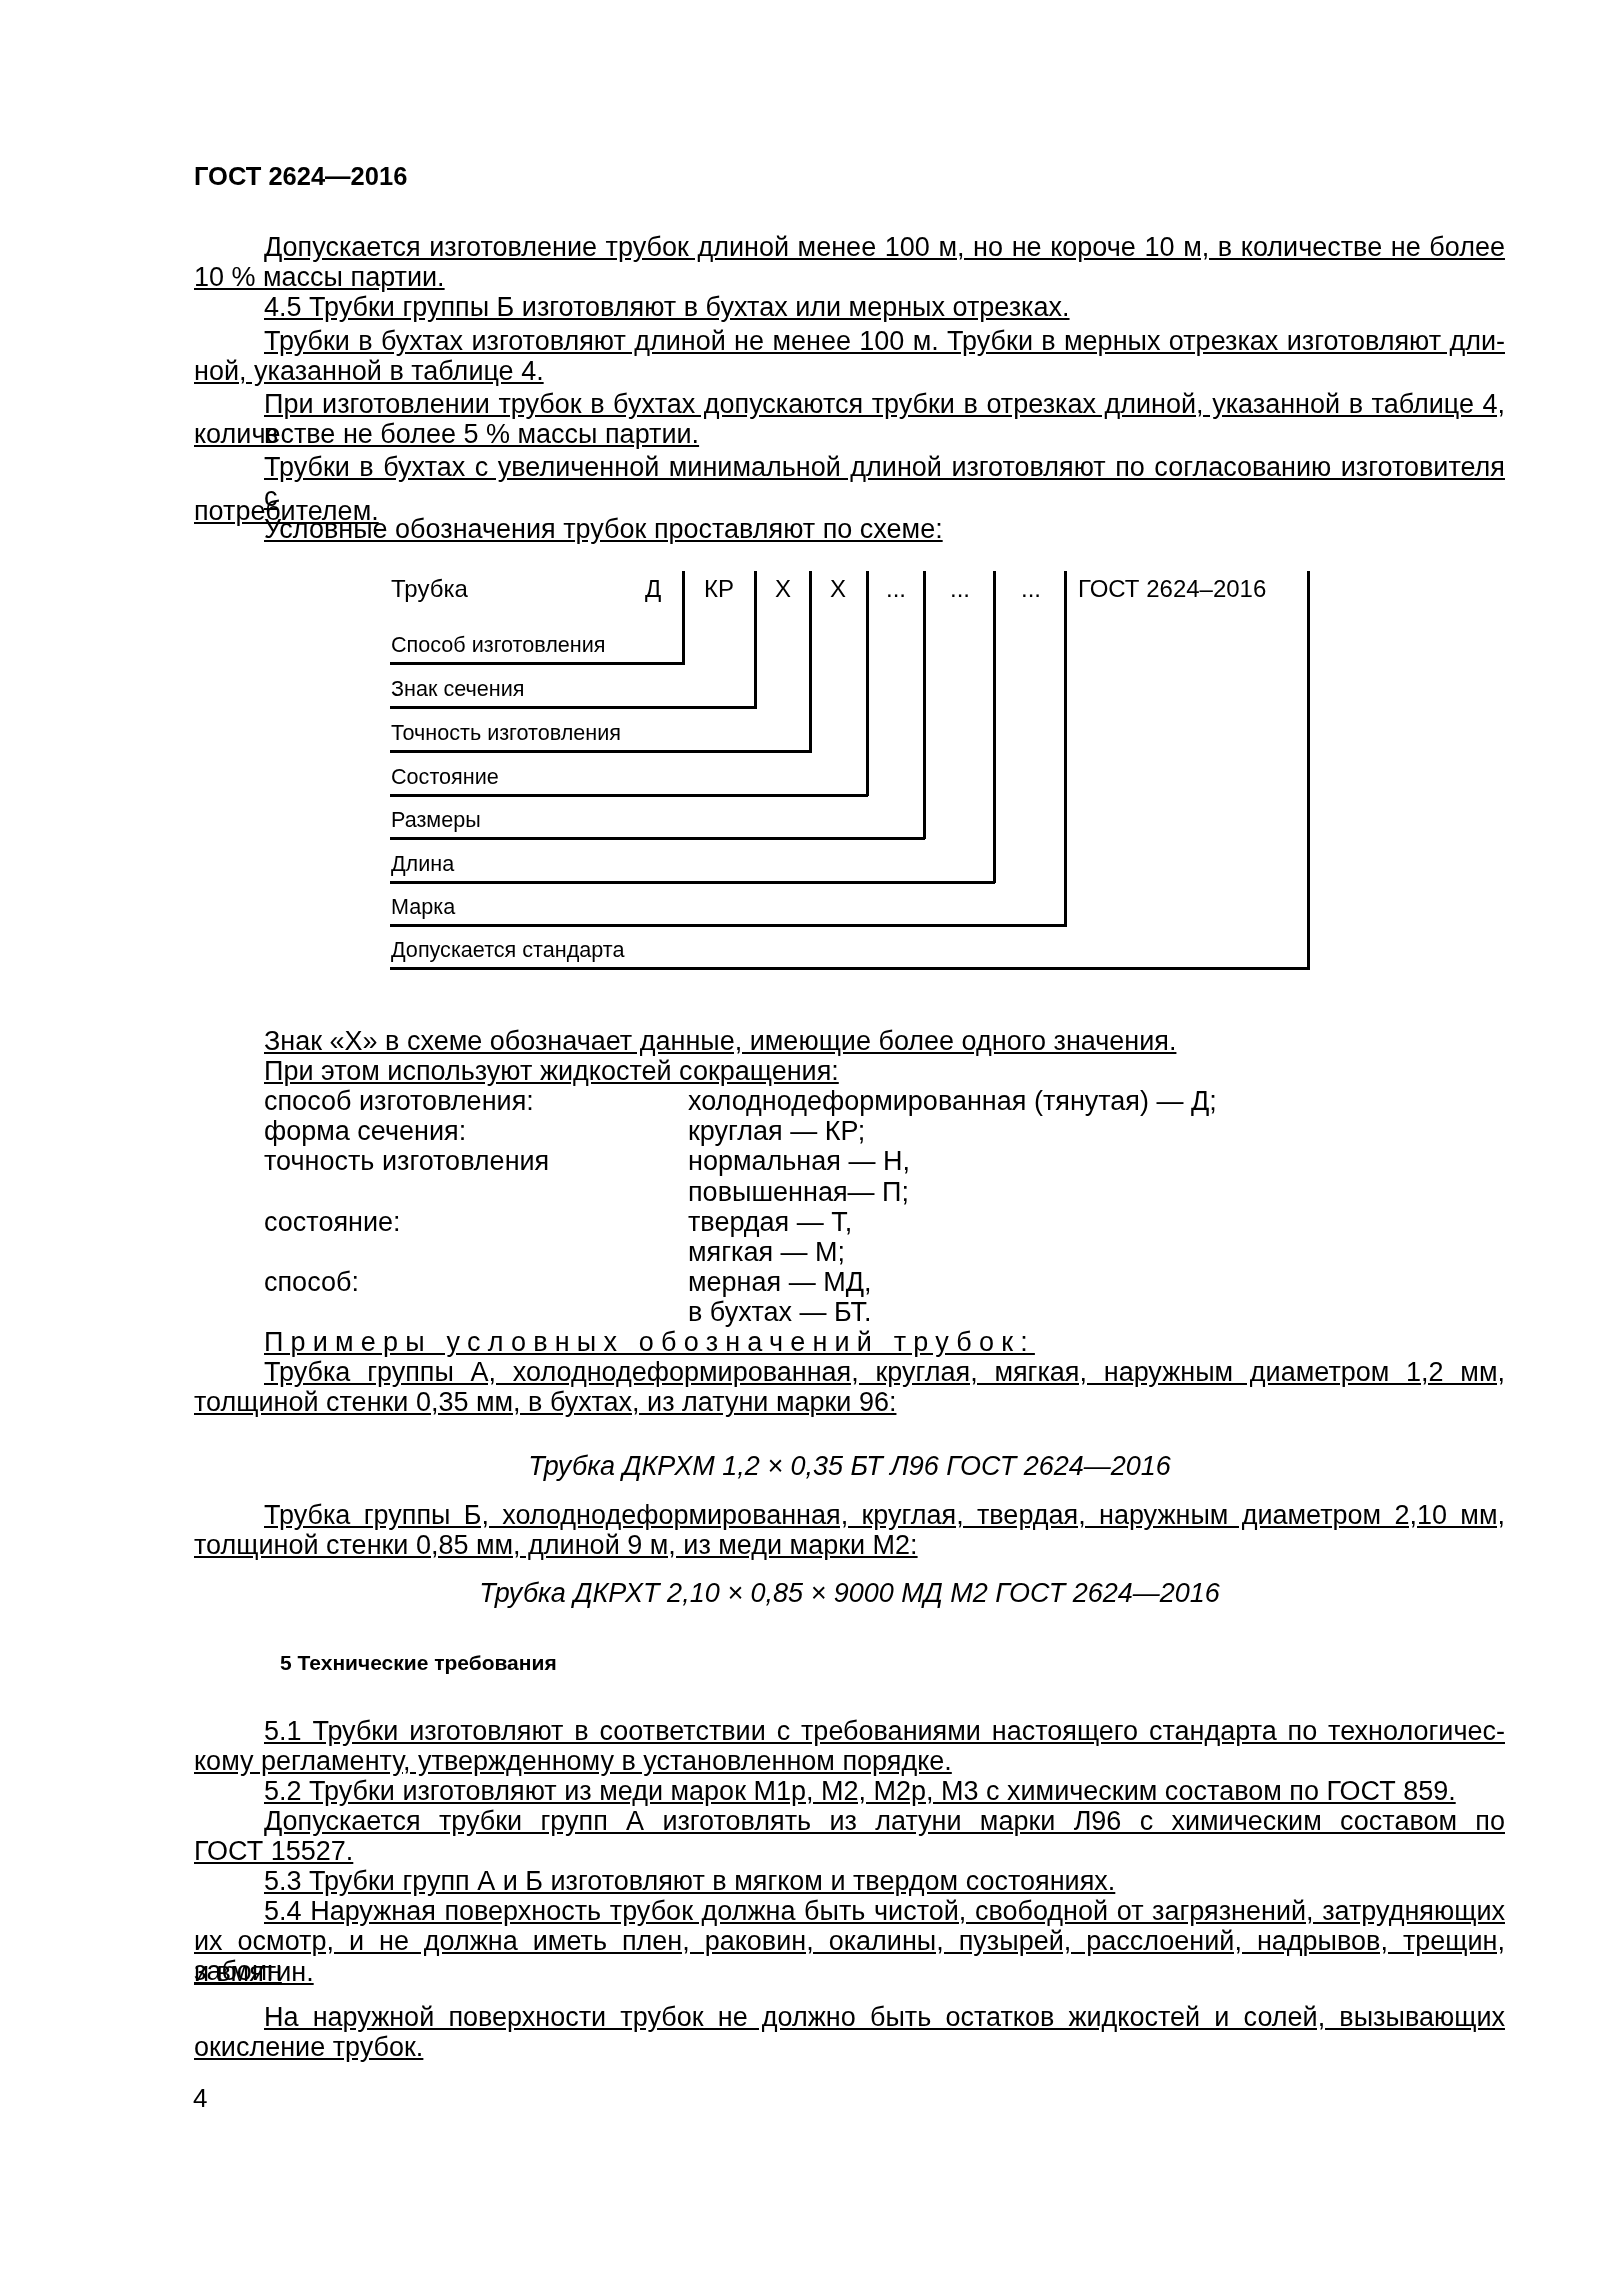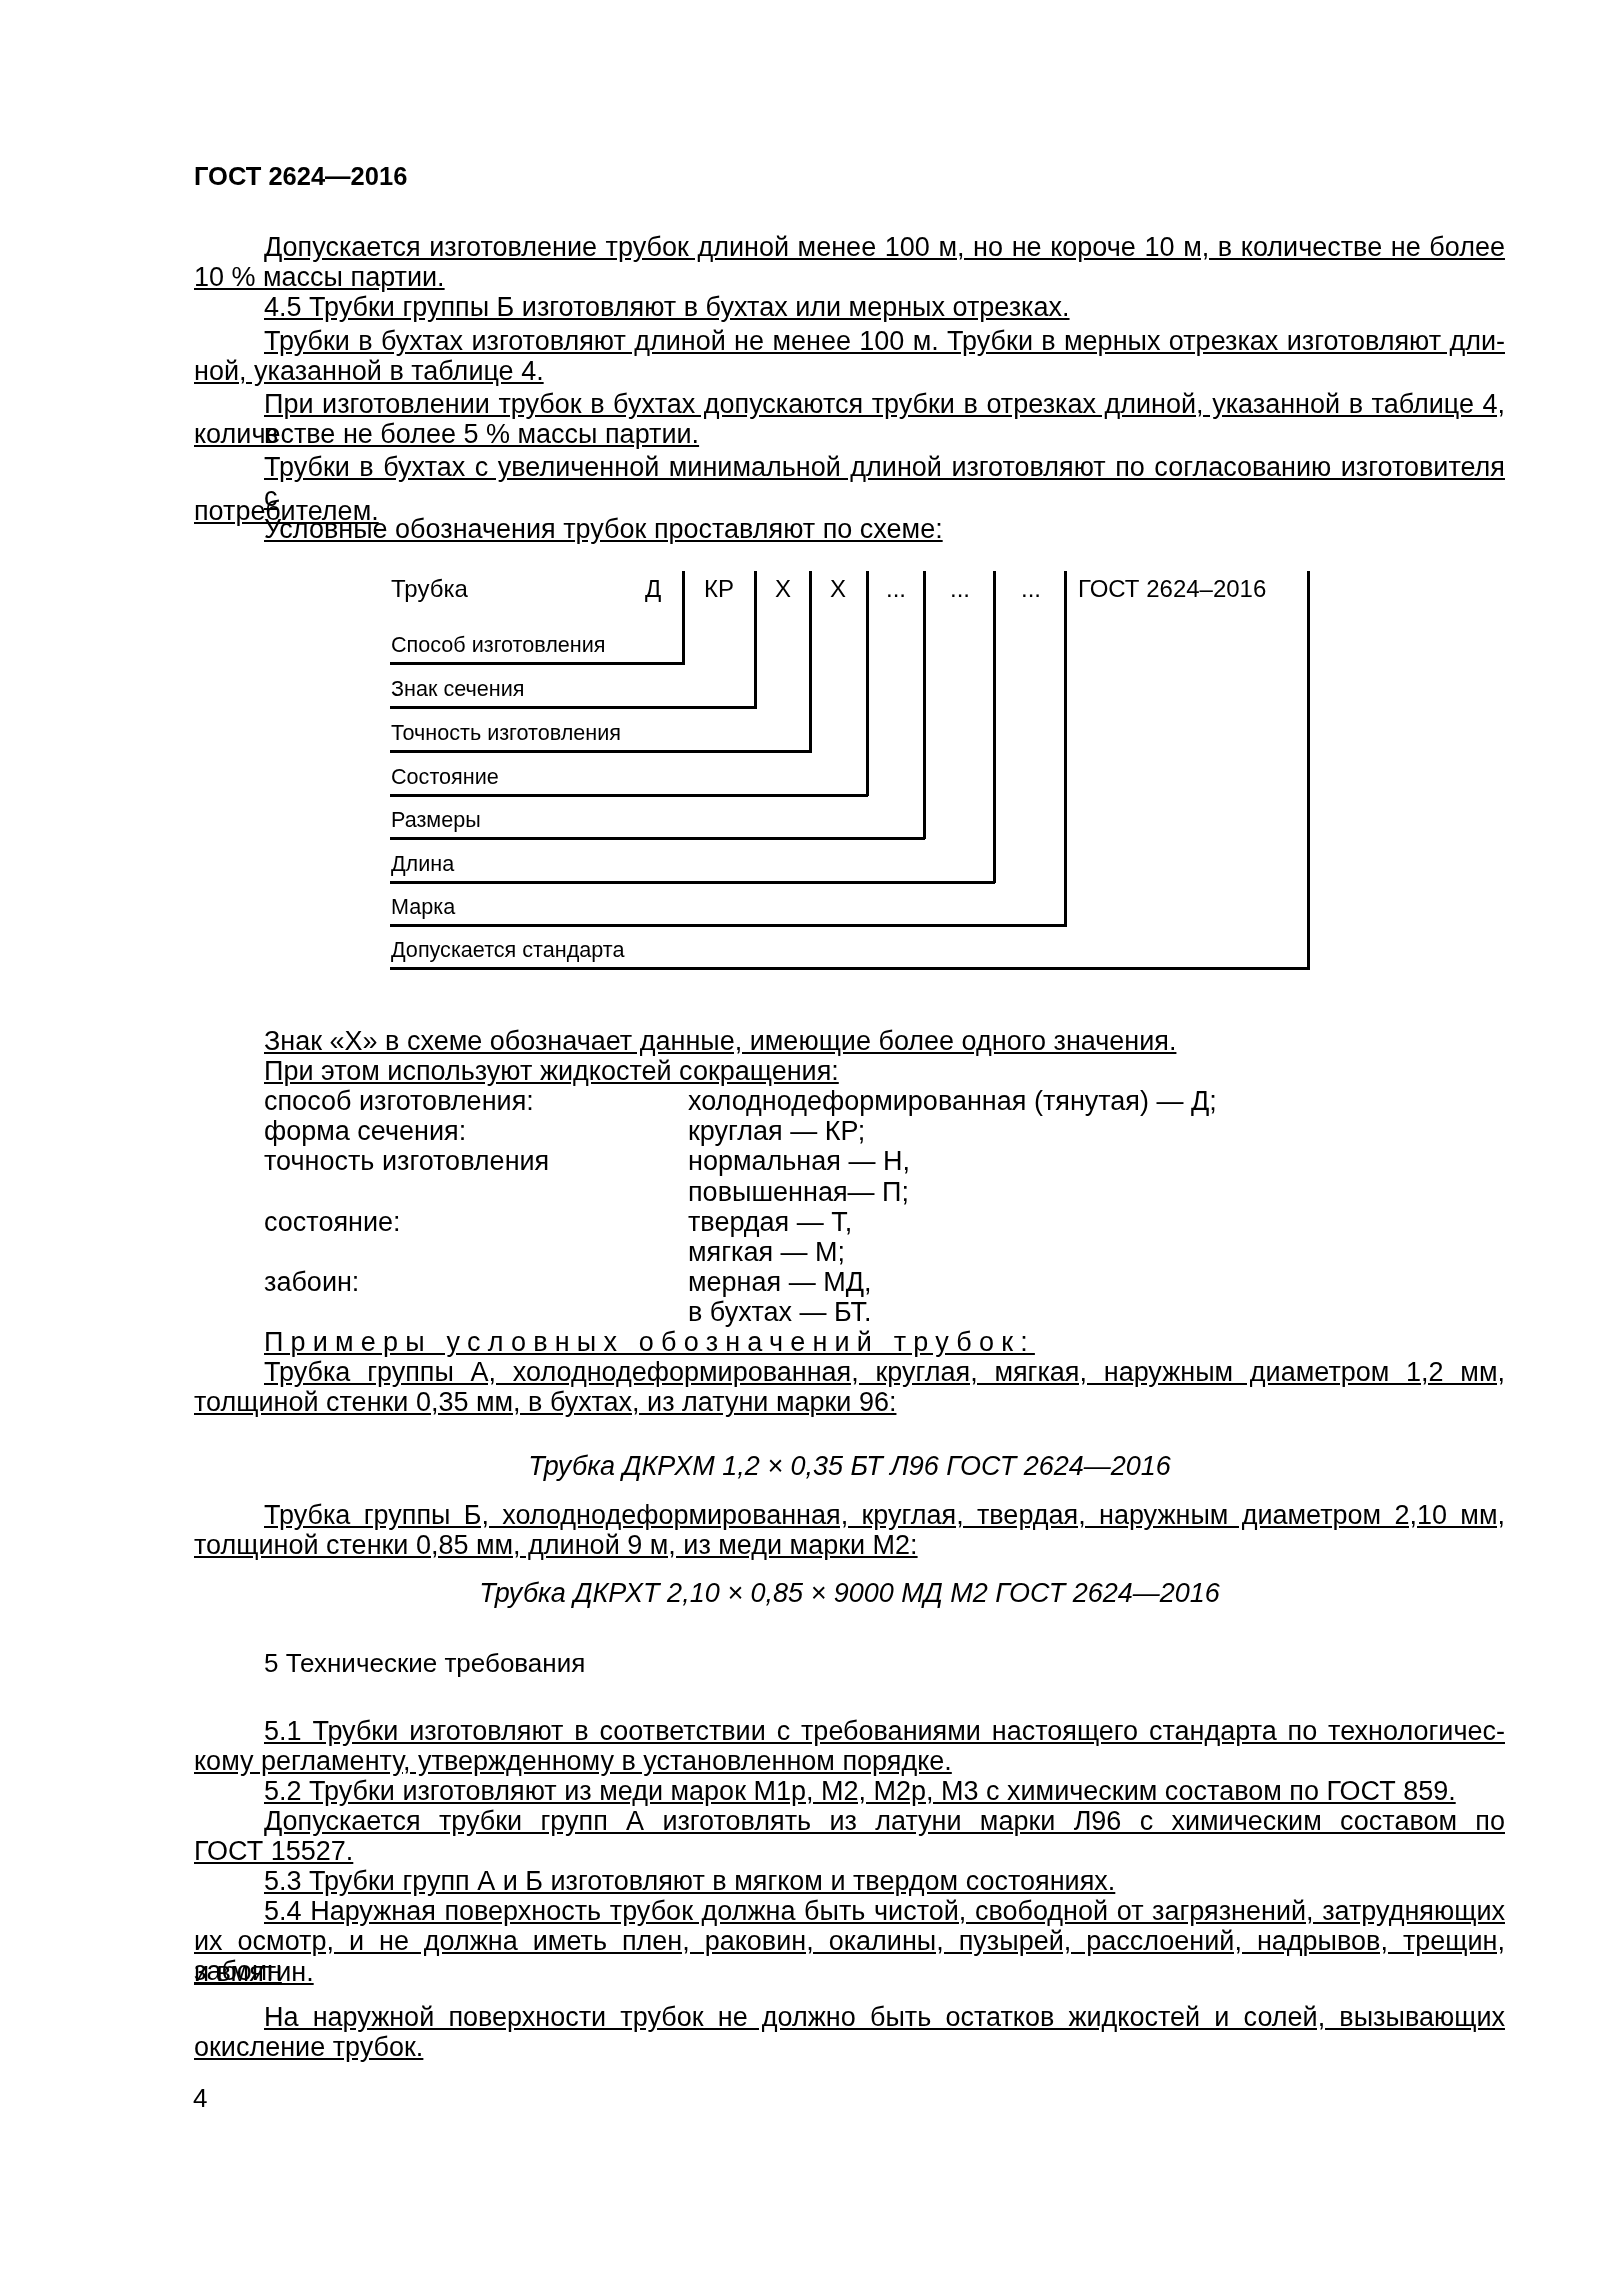--- a/index.html
+++ b/index.html
@@ -2,21 +2,21 @@
 <html style="font-size:10.5px"><head>
 <meta charset="utf-8">
 <style>
   html, body { margin: 0; padding: 0; background: #ffffff; }
   body { width: 1623px; height: 2295px; position: relative; overflow: hidden;
          font-family: "Liberation Sans", sans-serif; color: #000; }
   .line { position: absolute; left: 194px; width: 1311px; font-size: 27px; line-height: 30px; white-space: nowrap; text-decoration: underline; }
   .ind { left: 264px; width: 1241px; }
   .just { text-align: justify; text-align-last: justify; white-space: normal; }
   .header { position: absolute; left: 194px; top: 161px; font-size: 25.5px; font-weight: bold; line-height: 30px; }
-  .section { position: absolute; left: 264px; font-size: 26px; font-weight: normal; line-height: 34px; }
+  .section { position: absolute; left: 280px; font-size: 21px; font-weight: bold; line-height: 34px; }
   .formula { position: absolute; left: 194px; width: 1311px; text-align: center; font-style: italic; font-size: 27px; line-height: 30px; }
   .spaced { letter-spacing: 7.2px; }
   .abbr-l { position: absolute; left: 264px; font-size: 27px; line-height: 30px; white-space: nowrap; }
   .abbr-r { position: absolute; left: 688px; font-size: 27px; line-height: 30px; white-space: nowrap; }
   .scheme { position: absolute; left: 0; top: 0; }
   .s-text { position: absolute; font-size: 24px; line-height: 27.5px; white-space: nowrap; }
   .s-label { position: absolute; left: 391px; font-size: 21.6px; line-height: 26px; white-space: nowrap; }
   .vl { position: absolute; width: 2.6px; background: #000; }
   .hl { position: absolute; height: 2.6px; background: #000; left: 390px; }
   .pagenum { position: absolute; left: 193px; top: 2083px; font-size: 26px; line-height: 30px; }
@@ -86,21 +86,21 @@
 <div class="abbr-r" style="top:1116px">круглая — КР;</div>
 
 <div class="abbr-l" style="top:1146px">точность изготовления</div>
 <div class="abbr-r" style="top:1146px">нормальная — Н,</div>
 <div class="abbr-r" style="top:1177px">повышенная— П;</div>
 
 <div class="abbr-l" style="top:1207px">состояние:</div>
 <div class="abbr-r" style="top:1207px">твердая — Т,</div>
 <div class="abbr-r" style="top:1237px">мягкая — М;</div>
 
-<div class="abbr-l" style="top:1267px">забоин:</div>
+<div class="abbr-l" style="top:1267px">способ:</div>
 <div class="abbr-r" style="top:1267px">мерная — МД,</div>
 <div class="abbr-r" style="top:1297px">в бухтах — БТ.</div>
 
 <div class="line ind spaced" style="top:1327px">Примеры условных обозначений трубок:</div>
 <div class="line ind just" style="top:1357px">Трубка группы А, холоднодеформированная, круглая, мягкая, наружным диаметром 1,2 мм,</div>
 <div class="line" style="top:1387px">толщиной стенки 0,35 мм, в бухтах, из латуни марки 96:</div>
 <div class="formula" style="top:1451px">Трубка ДКРХМ 1,2 × 0,35 БТ Л96 ГОСТ 2624—2016</div>
 <div class="line ind just" style="top:1500px">Трубка группы Б, холоднодеформированная, круглая, твердая, наружным диаметром 2,10 мм,</div>
 <div class="line" style="top:1530px">толщиной стенки 0,85 мм, длиной 9 м, из меди марки М2:</div>
 <div class="formula" style="top:1578px">Трубка ДКРХТ 2,10 × 0,85 × 9000 МД М2 ГОСТ 2624—2016</div>

